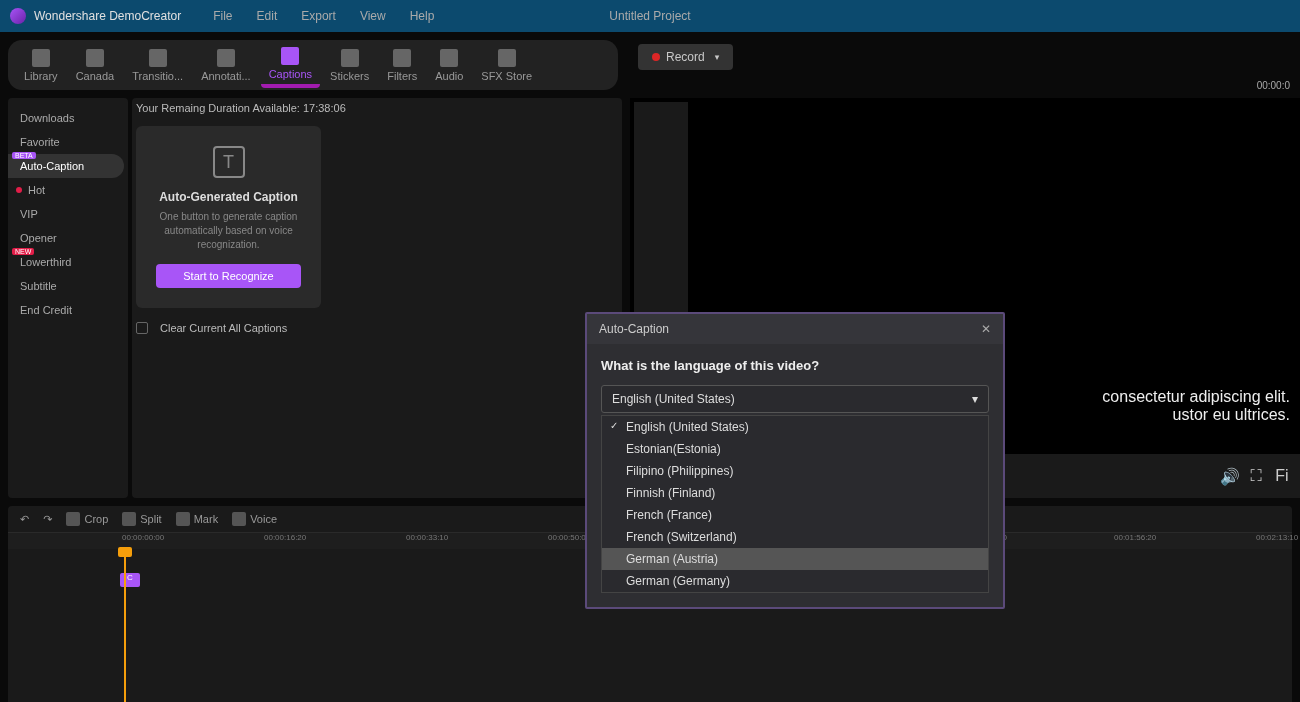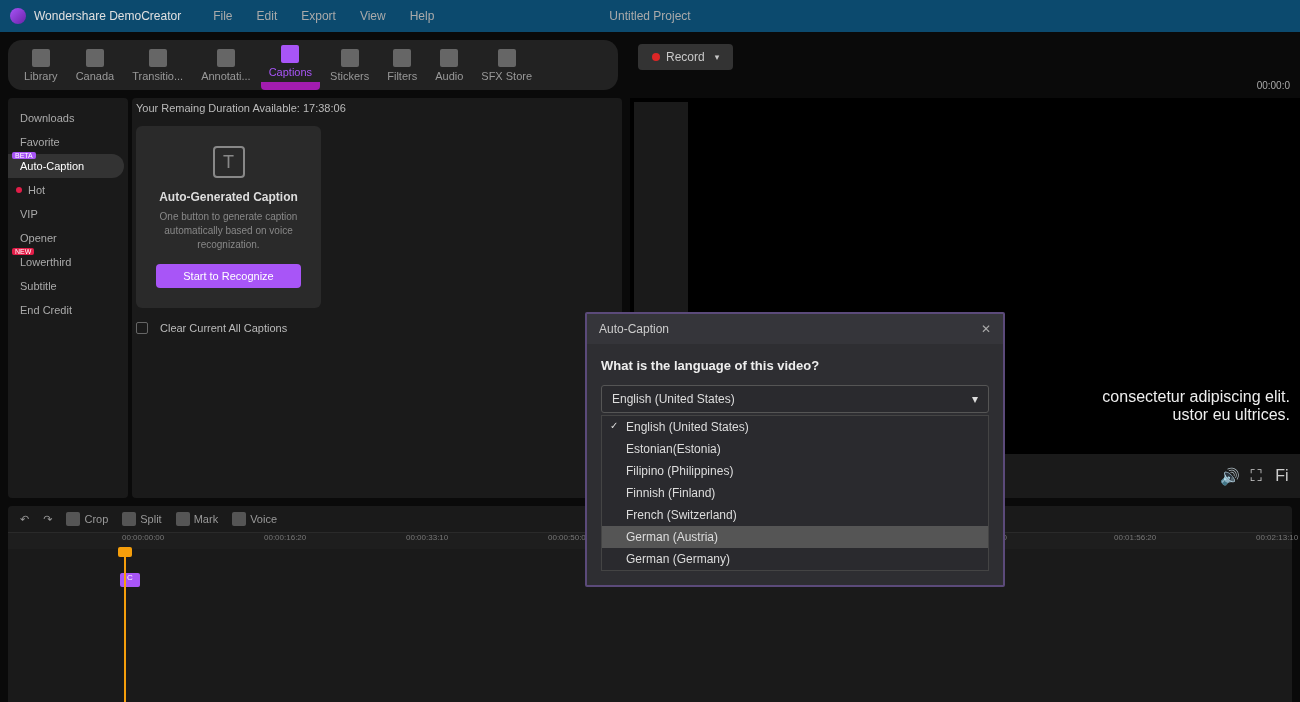--- a/index.html
+++ b/index.html
@@ -4,21 +4,21 @@
 <style>
 * { margin: 0; padding: 0; box-sizing: border-box; font-family: -apple-system, BlinkMacSystemFont, "Segoe UI", sans-serif; }
 body { background: #0a0a0a; color: #c8c8c8; width: 1300px; height: 702px; overflow: hidden; position: relative; }
 .titlebar { height: 32px; background: #0c4a6e; display: flex; align-items: center; padding: 0 10px; font-size: 12px; }
 .logo { width: 16px; height: 16px; border-radius: 50%; background: linear-gradient(135deg, #a855f7, #6b21a8); margin-right: 8px; }
 .app-name { color: #e0e0e0; margin-right: 20px; }
 .menu-item { color: #aaa; padding: 0 12px; cursor: pointer; font-size: 12px; }
 .project-title { position: absolute; left: 50%; transform: translateX(-50%); color: #aaa; }
 .toolbar { height: 50px; background: #222; margin: 8px; border-radius: 14px; display: flex; align-items: center; gap: 2px; padding: 0 8px; }
 .tool-tab { display: flex; flex-direction: column; align-items: center; gap: 3px; padding: 4px 8px; cursor: pointer; border-radius: 4px; color: #999; font-size: 11px; }
-.tool-tab.active { color: #a855f7; border-bottom: 8px solid #a21caf; }
+.tool-tab.active { color: #a855f7; border-bottom: 4px solid #a21caf; }
 .tool-icon { width: 18px; height: 18px; background: #666; border-radius: 2px; }
 .tool-tab.active .tool-icon { background: #a855f7; }
 .record-btn { margin-left: auto; background: #333; padding: 6px 14px; border-radius: 4px; display: flex; align-items: center; gap: 6px; font-size: 12px; cursor: pointer; }
 .rec-dot { width: 8px; height: 8px; background: #dc2626; border-radius: 50%; }
 .chev { font-size: 9px; margin-left: 4px; }
 .main-area { display: flex; height: 400px; }
 .side-panel { width: 120px; background: #1a1a1a; margin-left: 8px; border-radius: 4px; padding: 8px 0; }
 .side-item { padding: 6px 12px; font-size: 11px; color: #aaa; cursor: pointer; position: relative; }
 .side-item.active { background: #333; color: #fff; border-radius: 0 12px 12px 0; margin-right: 4px; }
 .badge-beta { position: absolute; left: 4px; top: -2px; background: #a855f7; color: #fff; font-size: 7px; padding: 0 3px; border-radius: 2px; }
@@ -218,19 +218,20 @@
     <div class="modal-q">What is the language of this video?</div>
     <div class="lang-select">
       <span>English (United States)</span>
       <span>▾</span>
     </div>
     <div class="lang-list">
       <div class="lang-opt checked">English (United States)</div>
       <div class="lang-opt">Estonian(Estonia)</div>
       <div class="lang-opt">Filipino (Philippines)</div>
       <div class="lang-opt">Finnish (Finland)</div>
+      <div class="lang-opt">French (France)</div>
       <div class="lang-opt">French (Switzerland)</div>
       <div class="lang-opt hover">German (Austria)</div>
       <div class="lang-opt">German (Germany)</div>
 
     </div>
   </div>
 </div>
 
 </body></html>

